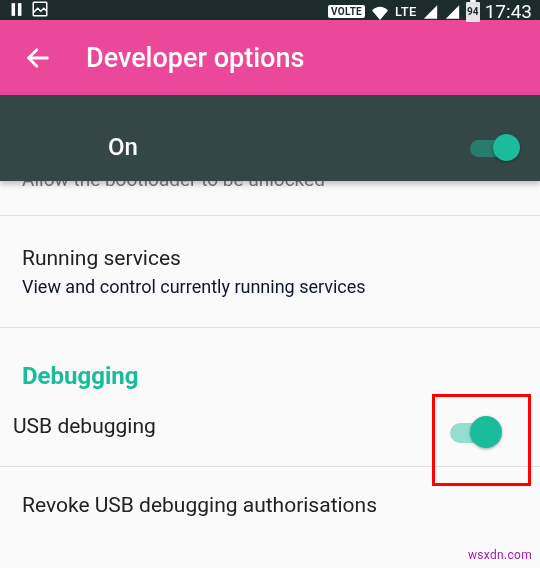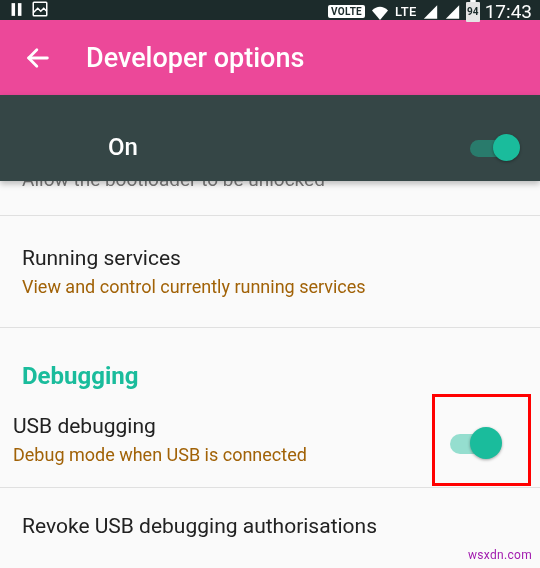--- a/index.html
+++ b/index.html
@@ -96,21 +96,21 @@
       display: flex; align-items: flex-start;
     }
     .cut-row span { font-size: 19px; color: #7a7a7a; line-height: 1; transform: translateY(-11px); }
     .item {
       padding: 20px 22px 22px;
       border-bottom: 1px solid #e0e0e0;
       cursor: pointer;
     }
     .item.no-border { border-bottom: none; }
     .item-title { font-size: 21px; color: #222; margin-bottom: 6px; }
-    .item-sub { font-size: 18px; color: #a16207; }
+    .item-sub { font-size: 18px; color: #0f172a; }
     .section-title {
       padding: 34px 22px 4px;
       font-size: 24px;
       font-weight: 700;
       color: #1abc9c;
     }
     .row-flex { display: flex; align-items: center; padding-left: 13px; }
     .row-text { flex: 1; }
     .highlight-box {
       position: absolute;
@@ -195,21 +195,20 @@
   <div class="item" style="padding-top:30px; padding-bottom:30px;">
     <div class="item-title">Running services</div>
     <div class="item-sub">View and control currently running services</div>
   </div>
 
   <div class="section-title">Debugging</div>
 
   <div class="item row-flex">
     <div class="row-text">
       <div class="item-title">USB debugging</div>
-      <div class="item-sub">Debug mode when USB is connected</div>
     </div>
     <span class="switch lg" style="margin-right:20px;">
       <span class="switch-track"></span>
       <span class="switch-thumb"></span>
     </span>
   </div>
 
   <div class="item no-border" style="padding-top:26px;">
     <div class="item-title">Revoke USB debugging authorisations</div>
   </div>

